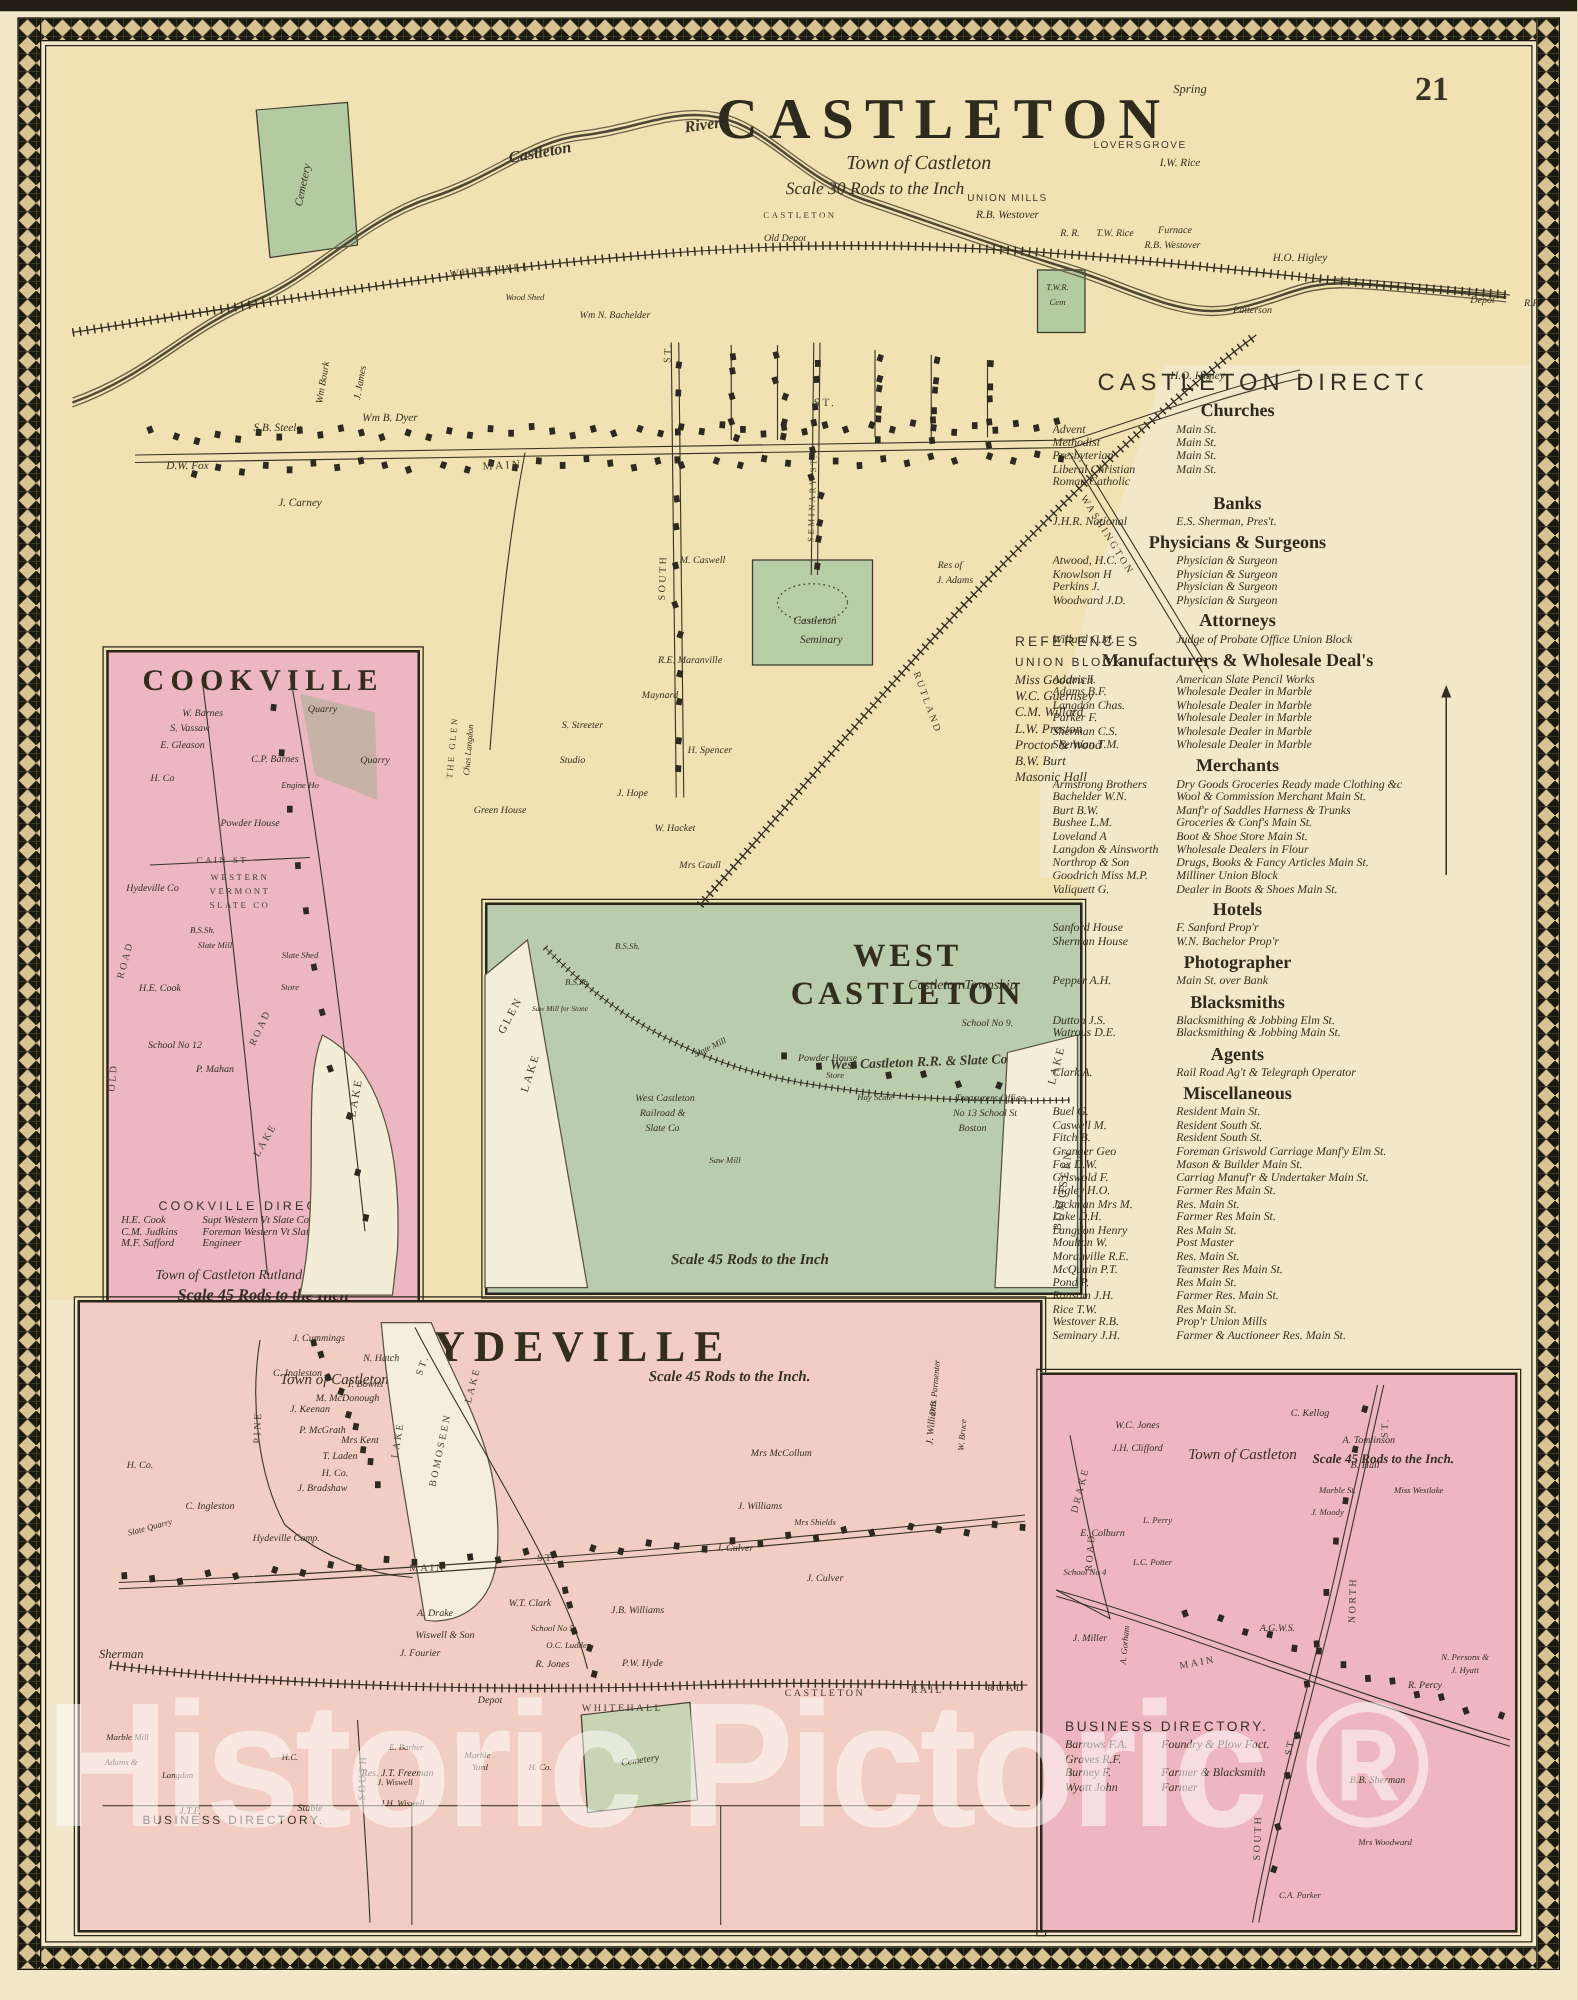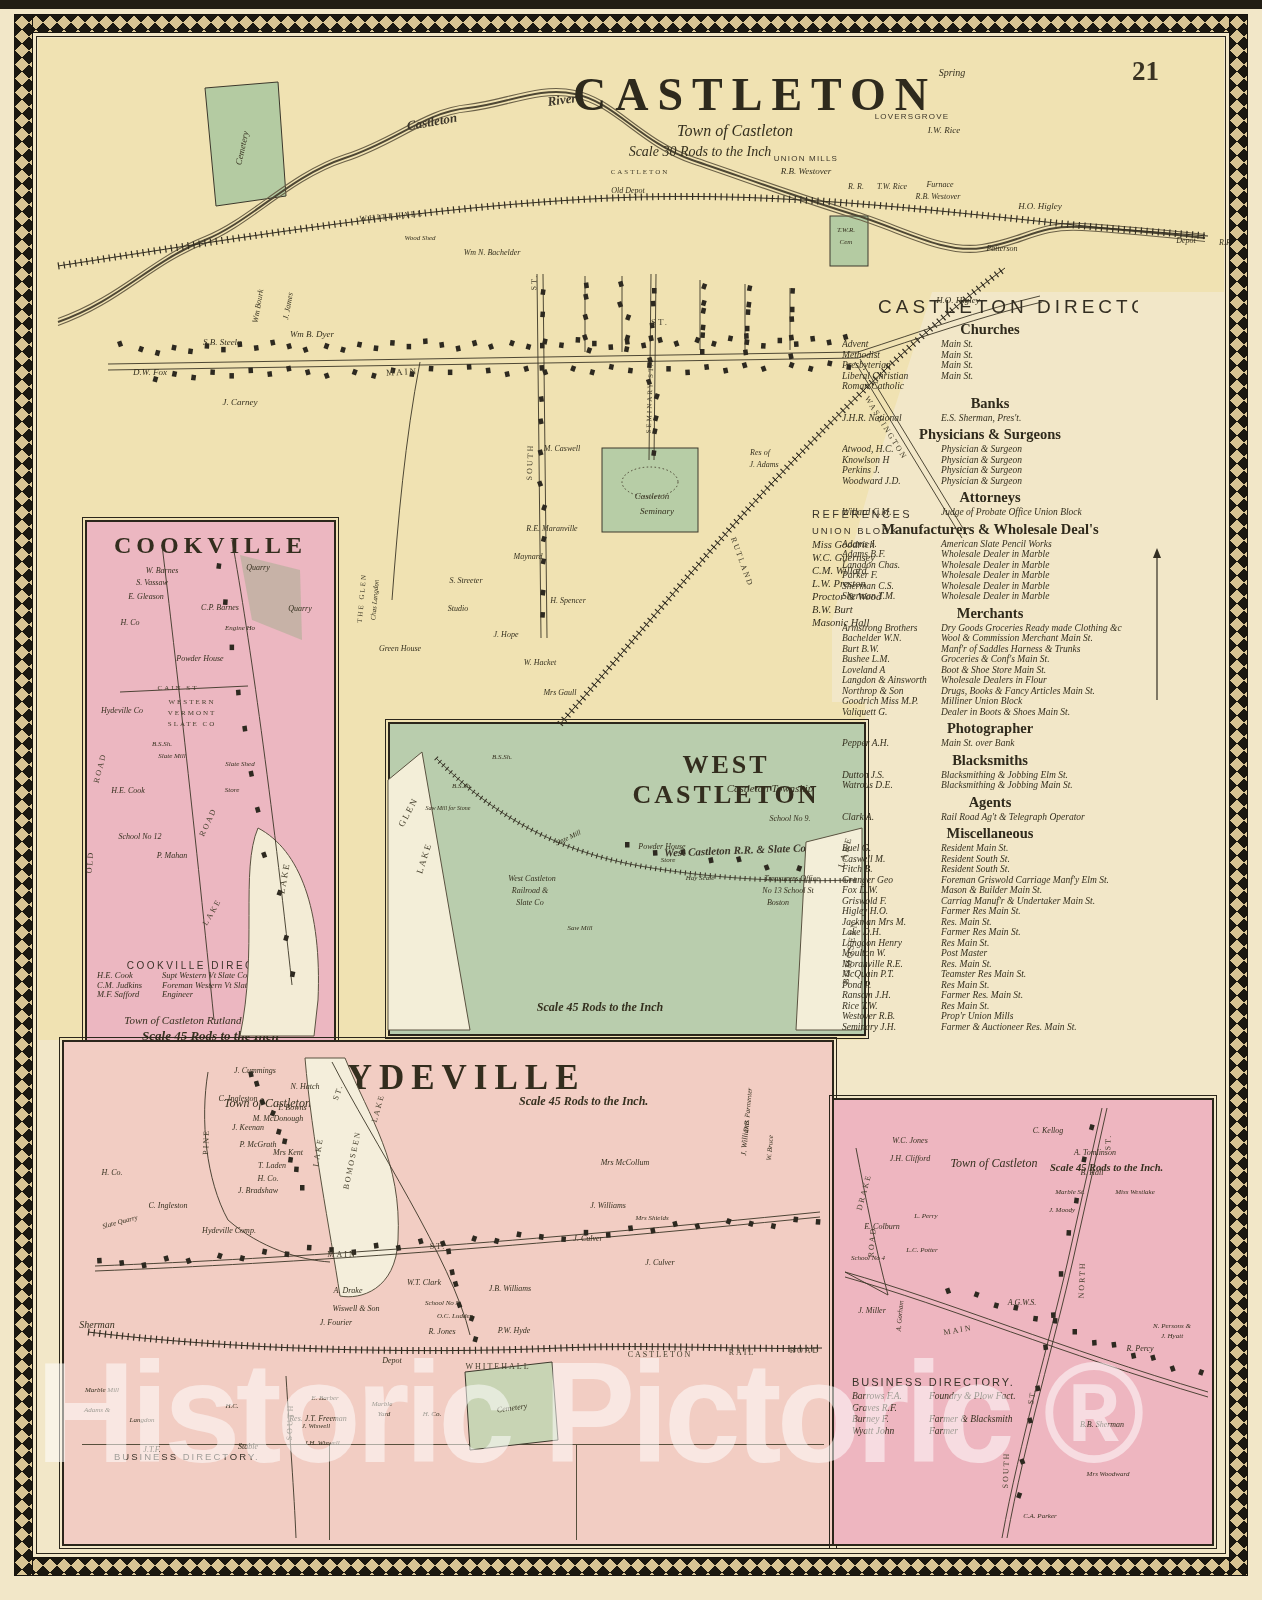--- a/index.html
+++ b/index.html
@@ -613,20 +613,34 @@
                 <span class="dn">Goodrich Miss M.P.</span>
                 <span class="dd">Milliner   Union Block</span>
               </div>
               <div class="dir-row">
                 <span class="dn">Valiquett G.</span>
                 <span class="dd">Dealer in Boots &amp; Shoes   Main St.</span>
               </div>
             </div>
           </div>
           <div class="dir-section">
+            <div class="dir-heading">Hotels</div>
+            <div>
+
+            <div class="dir-row">
+                <span class="dn">Sanford House</span>
+                <span class="dd">F. Sanford   Prop'r</span>
+              </div>
+              <div class="dir-row">
+                <span class="dn">Sherman House</span>
+                <span class="dd">W.N. Bachelor   Prop'r</span>
+              </div>
+            </div>
+          </div>
+          <div class="dir-section">
             <div class="dir-heading">Photographer</div>
             <div>
 
             <div class="dir-row">
                 <span class="dn">Pepper A.H.</span>
                 <span class="dd">Main St. over Bank</span>
               </div>
             </div>
           </div>
           <div class="dir-section">

